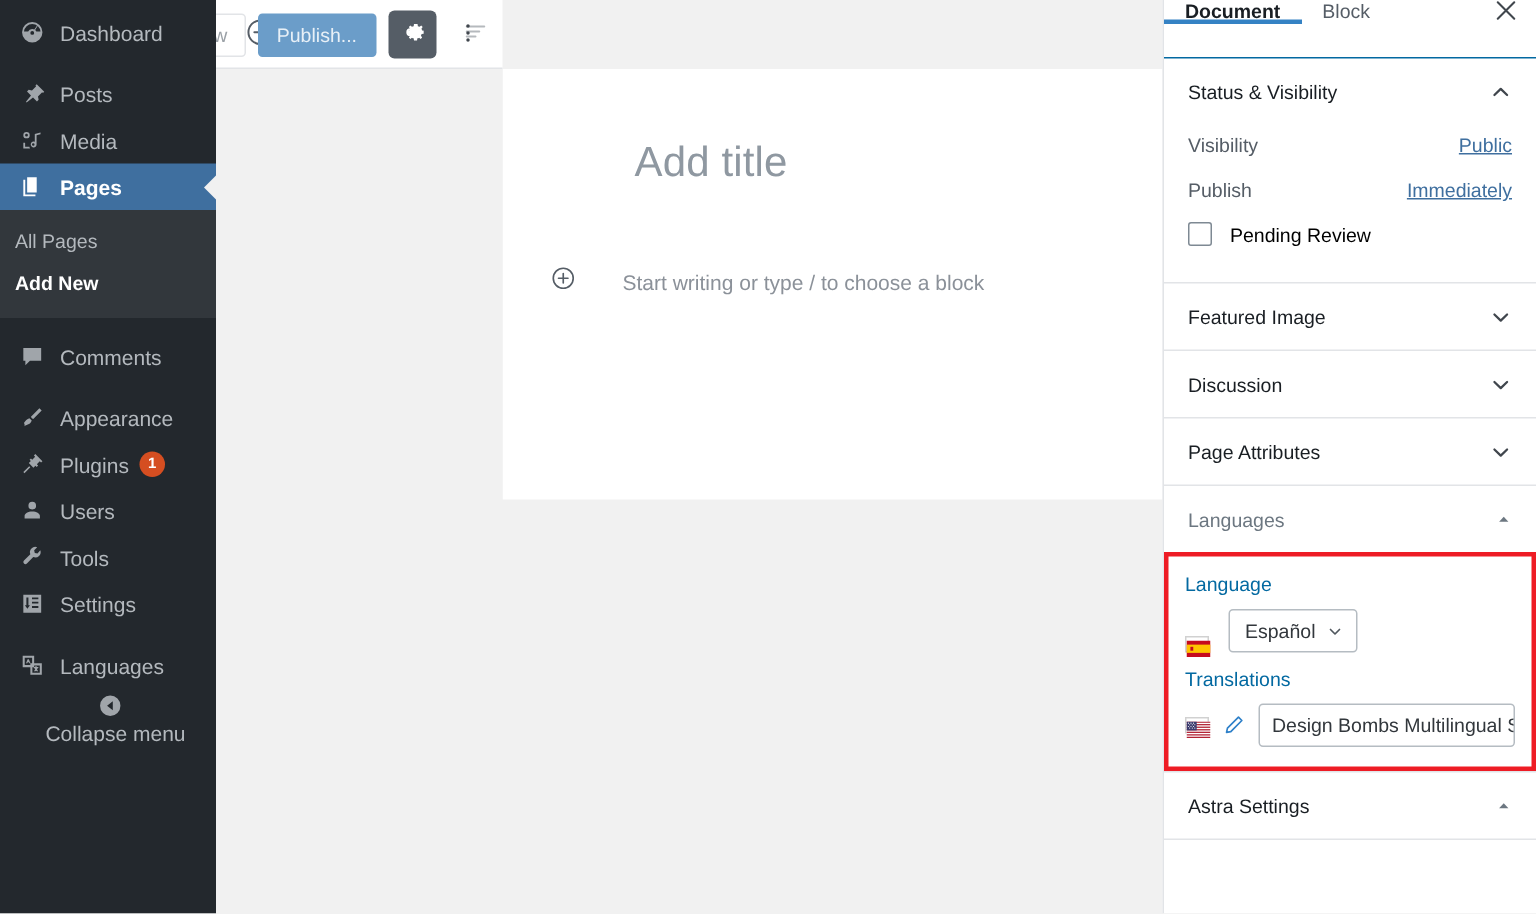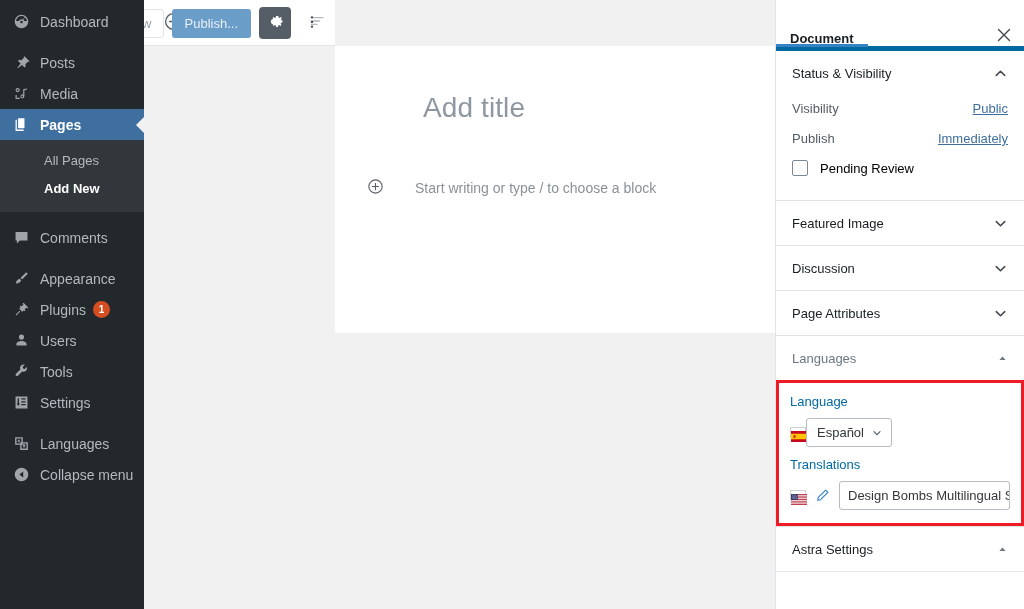--- a/index.html
+++ b/index.html
@@ -58,34 +58,33 @@
   .submenu {
     background: #32373c;
     padding: 7px 0 9px 0;
   }
   .submenu .sub-item {
     padding: 5px 0 5px 10px;
     font-size: 13px;
     color: #b4b9be;
     cursor: pointer;
     line-height: 1.4;
-    margin-left: 34px;
   }
   .submenu .sub-item.active { color: #fff; font-weight: 700; }
   .badge-count {
     display: inline-flex; align-items: center; justify-content: center;
     min-width: 17px; height: 17px;
     border-radius: 9px;
     background: #d54e21;
     color: #fff;
     font-size: 10px; font-weight: 600;
     margin-left: 7px;
     padding: 0 4px;
   }
-  .collapse-item { color: #b4b9be; }
+  .collapse-item { color: #b4b9be; flex-direction: column; }
 
   
   .editor {
     flex: 1 1 auto;
     height: 609px;
     position: relative;
     background: #f1f1f1;
     display: flex; 
   }
   .topbar {
@@ -187,23 +186,23 @@
     flex: 0 0 249px;
     width: 249px;
     height: 609px;
     background: #fff;
     border-left: 1px solid #e2e4e7;
     position: relative;
     z-index: 3;
     overflow: hidden;
   }
   .settings-tabs {
-    height: 51px;
-    display: flex; align-items: flex-end;
-    border-bottom: 5px solid #0369a1;
+    height: 39px;
+    display: flex; align-items: flex-start;
+    border-bottom: 1px solid #0369a1;
     background: #fff;
     position: relative;
   }
   .stab {
     padding: 0 14px;
     display: flex; align-items: center;
     font-size: 13px; font-weight: 600;
     color: #555d66;
     cursor: pointer;
     position: relative;
@@ -263,21 +262,21 @@
   .lang-highlight {
     border: 3px solid #ee1c25;
     margin: 0;
     padding: 11px 11px 13px 11px;
     background: #fff;
   }
   .field-label {
     font-size: 13px; color: #0369a1;
     margin-bottom: 9px;
   }
-  .lang-line { display: flex; align-items: center; margin-bottom: 10px; }
+  .lang-line { display: flex; align-items: flex-end; gap: 13px; margin-bottom: 10px; }
   .flag { width: 16px; height: 11px; flex: 0 0 16px; display: block; border: 1px solid rgba(0,0,0,.18); }
   .select-box {
     display: inline-flex; align-items: center; gap: 7px;
     height: 29px;
     padding: 0 8px 0 10px;
     border: 1px solid #b5bcc2;
     border-radius: 3px;
     background: #fff;
     font-size: 13px;
     color: #32373c;
@@ -517,20 +516,23 @@
       </div>
       <div class="canvas-strip-bottom"></div>
     </div>
   </div>
 
   <aside class="settings">
 
     <div class="settings-tabs">
       <div class="stab active">
         <span>Document</span>
+      </div>
+      <div class="stab plain">
+        <span>Block</span>
       </div>
       <div class="tab-close">
         <span>
           <svg width="14" height="14" viewBox="0 0 14 14" fill="none" stroke="currentColor" stroke-width="1.4" stroke-linecap="round">
               <path d="M1.5 1.5l11 11M12.5 1.5l-11 11"></path>
             </svg>
         </span>
       </div>
     </div>
 

